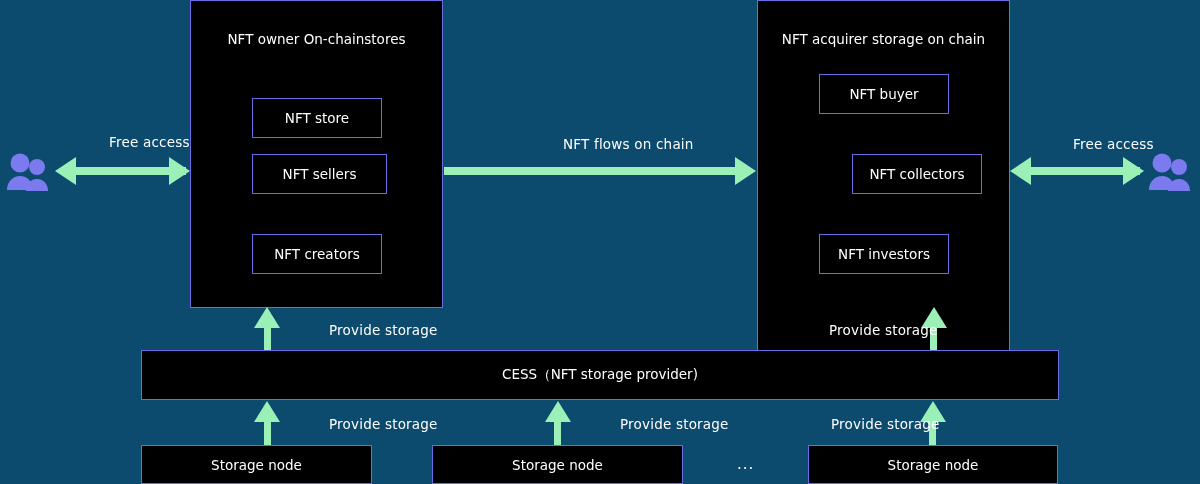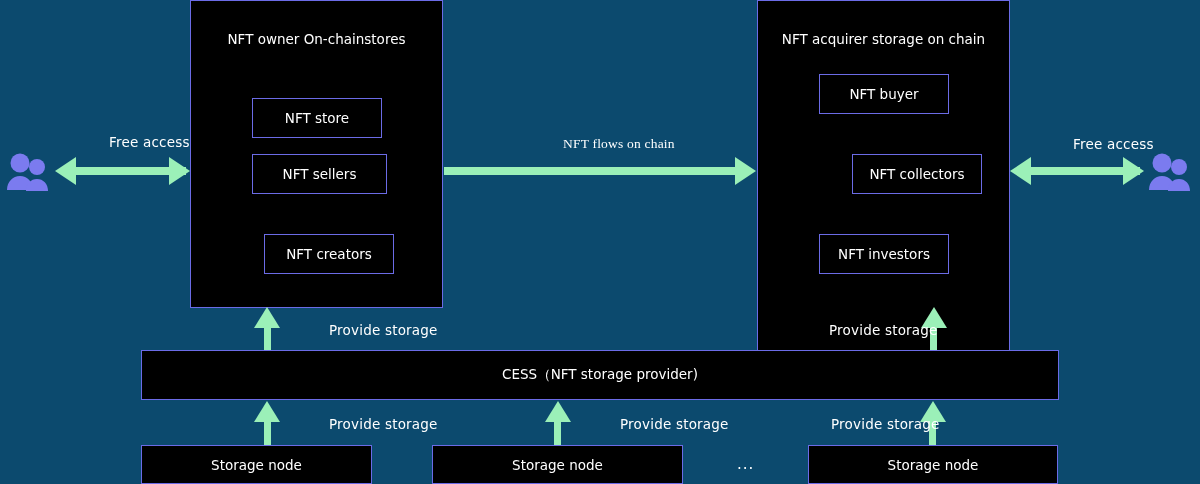--- a/index.html
+++ b/index.html
@@ -96,21 +96,21 @@
 
   <div class="box panel" style="left:190px; top:0px; width:253px; height:308px;">
     <div class="panel-title">NFT owner On-chainstores</div>
   </div>
   <div class="box" style="left:252px; top:74px; width:130px; height:40px;margin-top:24px;">
     <div class="box-text">NFT store</div>
   </div>
   <div class="box" style="left:252px; top:154px; width:135px; height:40px;">
     <div class="box-text">NFT sellers</div>
   </div>
-  <div class="box" style="left:264px; top:234px; width:130px; height:40px;">
+  <div class="box" style="left:252px; top:234px; width:130px; height:40px;">
     <div class="box-text">NFT creators</div>
   </div>
 
   <div class="box panel" style="left:757px; top:0px; width:253px; height:372px;">
     <div class="panel-title">NFT acquirer storage on chain</div>
   </div>
   <div class="box" style="left:819px; top:74px; width:130px; height:40px;">
     <div class="box-text">NFT buyer</div>
   </div>
   <div class="box" style="left:819px; top:154px; width:130px; height:40px;margin-left:33px;">
@@ -126,21 +126,21 @@
       <path d="M1 38c0-8.3 5.8-14 13-14s13 5.7 13 14z" fill="#7b7bef"></path>
       <circle cx="31" cy="15" r="8" fill="#7b7bef"></circle>
       <path d="M20 39c0-7.2 4.9-12 11-12s11 4.8 11 12z" fill="#7b7bef"></path>
     </svg>
   </div>
   <div class="label" style="left:77px; top:134px;">Free access</div>
   <div class="arrow-h" style="left:76px; top:167px; width:110px;"></div>
   <div class="head head-left" style="left:55px; top:157px;"></div>
   <div class="head head-right" style="left:169px; top:157px;"></div>
 
-  <div class="label" style="left:531px; top:136px;font-family:Liberation Serif, serif;">NFT flows on chain</div>
+  <div class="label" style="left:531px; top:136px;">NFT flows on chain</div>
   <div class="arrow-h" style="left:444px; top:167px; width:292px;"></div>
   <div class="head head-right" style="left:735px; top:157px;"></div>
 
   <div class="label" style="left:1041px; top:136px;">Free access</div>
   <div class="arrow-h" style="left:1030px; top:167px; width:110px;"></div>
   <div class="head head-left" style="left:1010px; top:157px;"></div>
   <div class="head head-right" style="left:1123px; top:157px;"></div>
   <div class="people" style="left:1148px; top:152px; width:48px; height:40px;">
     <svg width="48" height="40" viewBox="0 0 48 40" aria-hidden="true">
       <circle cx="14" cy="11" r="9.5" fill="#7b7bef"></circle>

